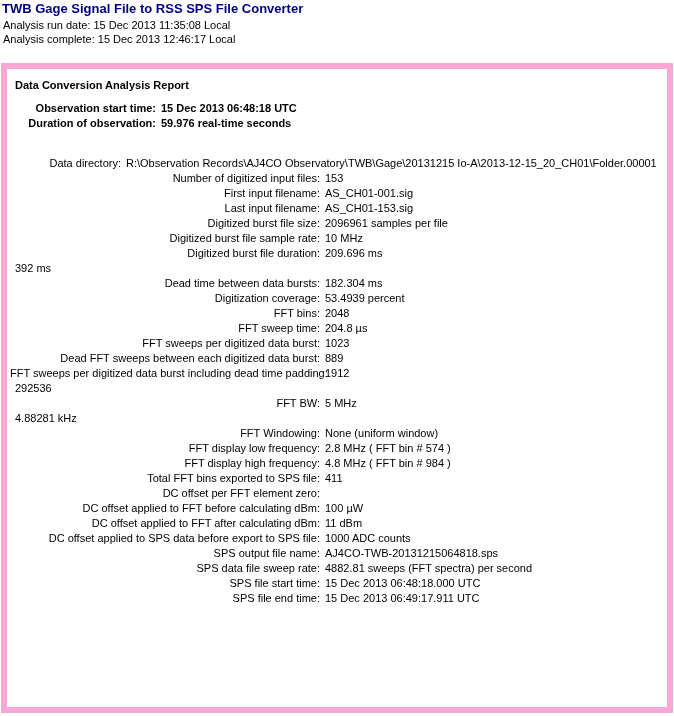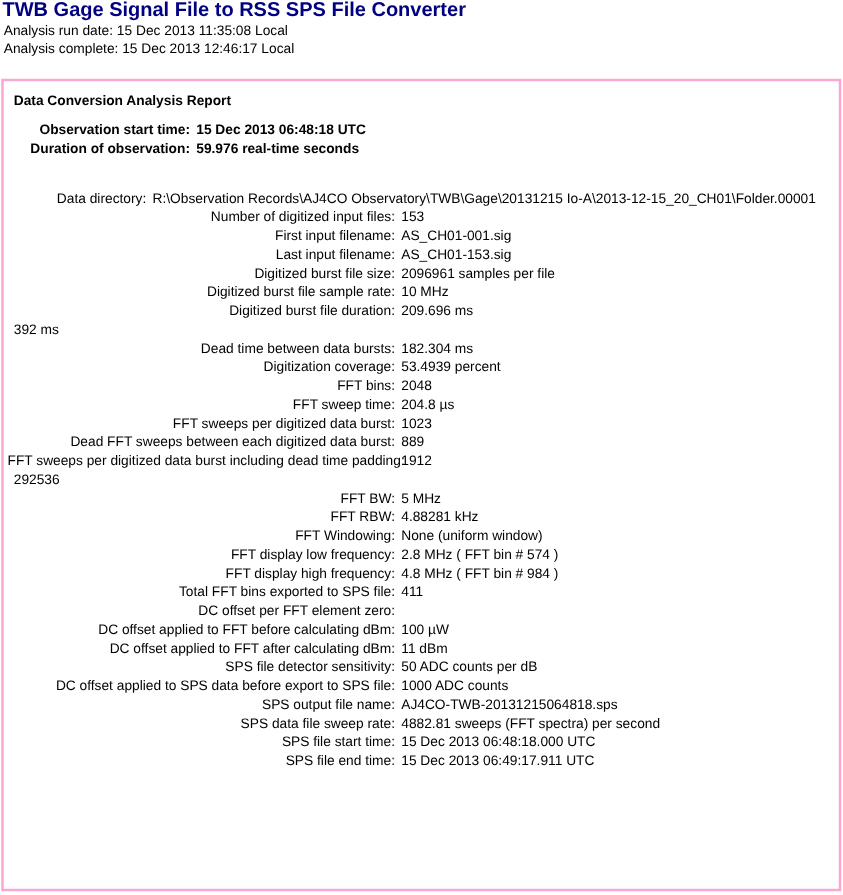--- a/index.html
+++ b/index.html
@@ -1,27 +1,27 @@
 <!DOCTYPE html>
 <html><head>
 <meta charset="utf-8">
 <style>
   html, body { margin:0; padding:0; }
   body {
     width:674px; height:716px; background:#ffffff; overflow:hidden;
     font-family:"Liberation Sans", sans-serif; font-size:11px; color:#000000;
   }
   .app-title {
-    font-size:16px; font-weight:bold; color:#000080;
+    font-size:13px; font-weight:bold; color:#000080;
     padding:1px 0 2px 2px; line-height:15px; white-space:pre;
   }
   .meta-line { padding-left:3px; line-height:14px; white-space:pre; }
   .report-box {
     margin:17px 1px 0 1px; height:650px; box-sizing:border-box;
-    border:2px solid #f9a8d4; padding:10px 3px 0 3px; overflow:hidden;
+    border:6px solid #f9a8d4; padding:10px 3px 0 3px; overflow:hidden;
   }
   .report-header { font-weight:bold; line-height:13px; margin:0 0 9px 5px; white-space:pre; }
   .group { --lw:310px; }
   .group.first { margin-top:0;font-weight:bold; }
   .group.gap-xl { margin-top:25px; }
   .g-obs { --lw:146px; }
   .row { display:flex; line-height:15px; white-space:pre; }
   .row.w-dir { --lw:111px; }
   .lbl { flex:0 0 var(--lw); min-width:var(--lw); text-align:right; }
   .val { margin-left:5px; }
@@ -119,21 +119,20 @@
         <span class="val">292536</span>
       </div>
     </div>
 
     <div class="group">
       <div class="row">
         <span class="lbl">FFT BW:</span>
         <span class="val">5 MHz</span>
       </div>
       <div class="row">
-        <span class="lbl">FFT RBW:</span>
         <span class="val">4.88281 kHz</span>
       </div>
       <div class="row">
         <span class="lbl">FFT Windowing:</span>
         <span class="val">None (uniform window)</span>
       </div>
       <div class="row">
         <span class="lbl">FFT display low frequency:</span>
         <span class="val">2.8 MHz ( FFT bin # 574 )</span>
       </div>
@@ -153,24 +152,20 @@
       </div>
       <div class="row">
         <span class="lbl">DC offset applied to FFT before calculating dBm:</span>
         <span class="val">100 µW</span>
       </div>
       <div class="row">
         <span class="lbl">DC offset applied to FFT after calculating dBm:</span>
         <span class="val">11 dBm</span>
       </div>
       <div class="row">
-        <span class="lbl">SPS file detector sensitivity:</span>
-        <span class="val">50 ADC counts per dB</span>
-      </div>
-      <div class="row">
         <span class="lbl">DC offset applied to SPS data before export to SPS file:</span>
         <span class="val">1000 ADC counts</span>
       </div>
     </div>
 
     <div class="group">
       <div class="row">
         <span class="lbl">SPS output file name:</span>
         <span class="val">AJ4CO-TWB-20131215064818.sps</span>
       </div>

